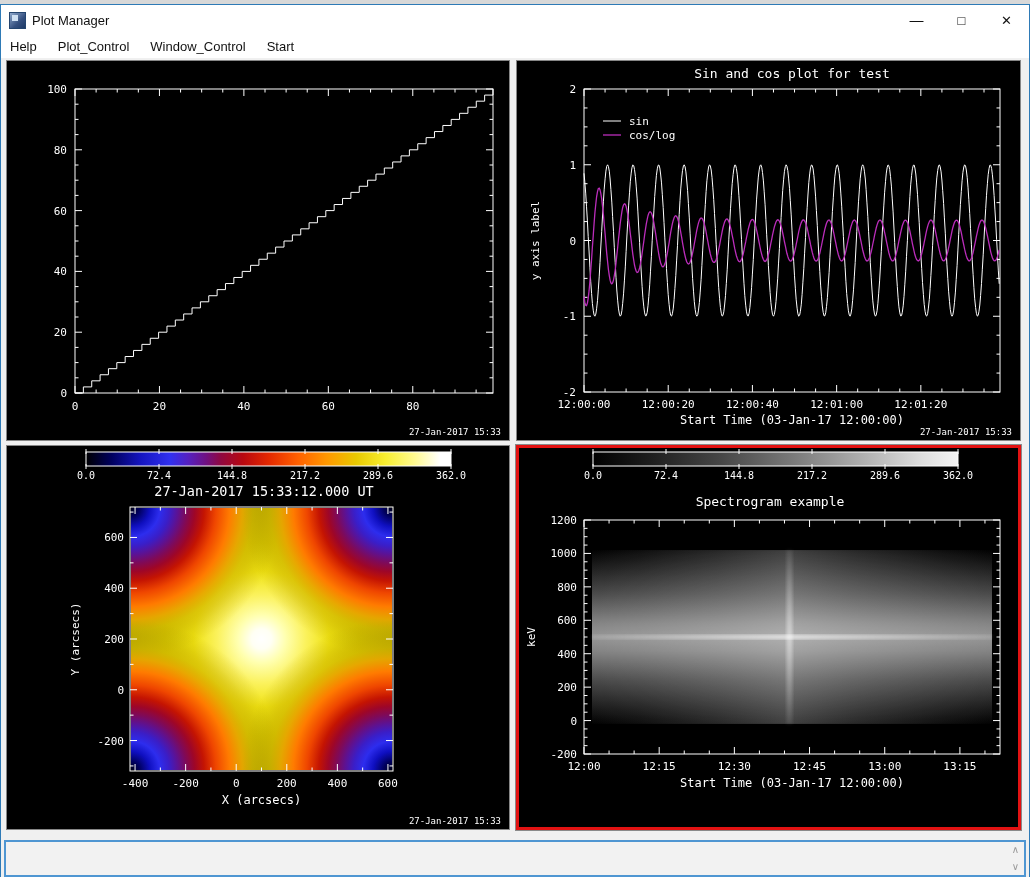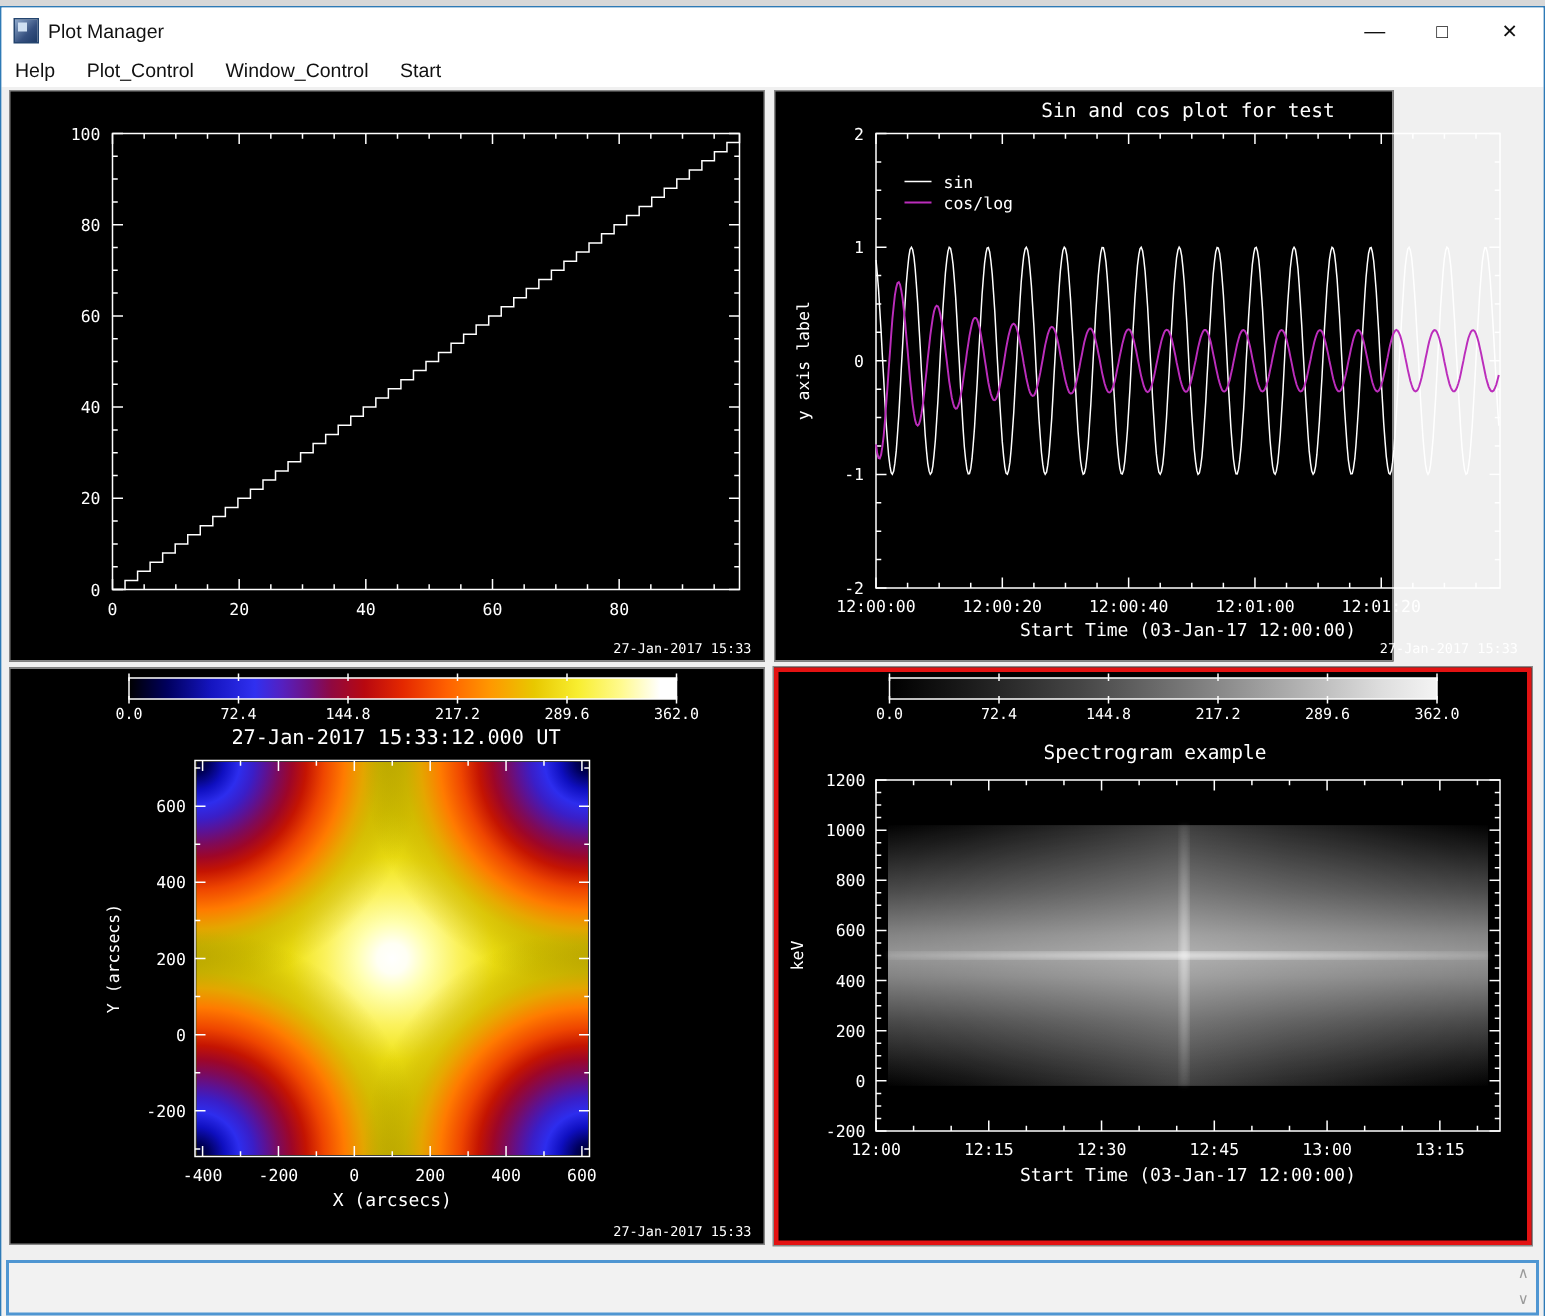--- a/index.html
+++ b/index.html
@@ -9,21 +9,21 @@
   .app-icon::after{content:"";position:absolute;left:2px;top:2px;width:6px;height:6px;background:#cfe0f2;}
   .title-text{font-size:13px;color:#111;}
   .win-controls{margin-left:auto;display:flex;align-items:center;height:100%;}
   .win-btn{width:45px;height:100%;display:flex;align-items:center;justify-content:center;font-size:13px;color:#111;cursor:default;}
   .win-btn.min{font-size:14px;}
   .menubar{height:23px;display:flex;align-items:center;background:#ffffff;padding-left:9px;gap:21px;}
   .menu-item{font-size:13px;color:#111;}
   .content{position:absolute;left:0;top:53px;width:100%;height:822px;background:#f0f0f0;}
   .panel{position:absolute;background:#000;border:1px solid #868686;box-sizing:border-box;}
   #panel-line{left:5px;top:2px;width:504px;height:381px;}
-  #panel-sincos{left:515px;top:2px;width:413px;height:381px;}
+  #panel-sincos{left:515px;top:2px;width:505px;height:381px;}
   #panel-image{left:5px;top:387px;width:504px;height:385px;}
   #panel-spectrogram{left:515px;top:387px;width:505px;height:385px;border:3px solid #e31212;box-shadow:0 0 0 1px #8a8a8a;}
   .panel svg{display:block;}
   .statusbar{position:absolute;left:3px;top:782px;width:1022px;height:37px;background:#f2f2f2;border:2px solid #4f96d2;box-sizing:border-box;}
   .status-text{position:absolute;left:6px;top:3px;font-size:12px;color:#333;}
   .scroll-col{position:absolute;right:1px;top:0;bottom:0;width:15px;display:flex;flex-direction:column;justify-content:space-between;align-items:center;padding:3px 0;box-sizing:border-box;}
   .scroll-arrow{font-size:10px;color:#9a9a9a;line-height:10px;}
 </style>
 </head>
 <body>

